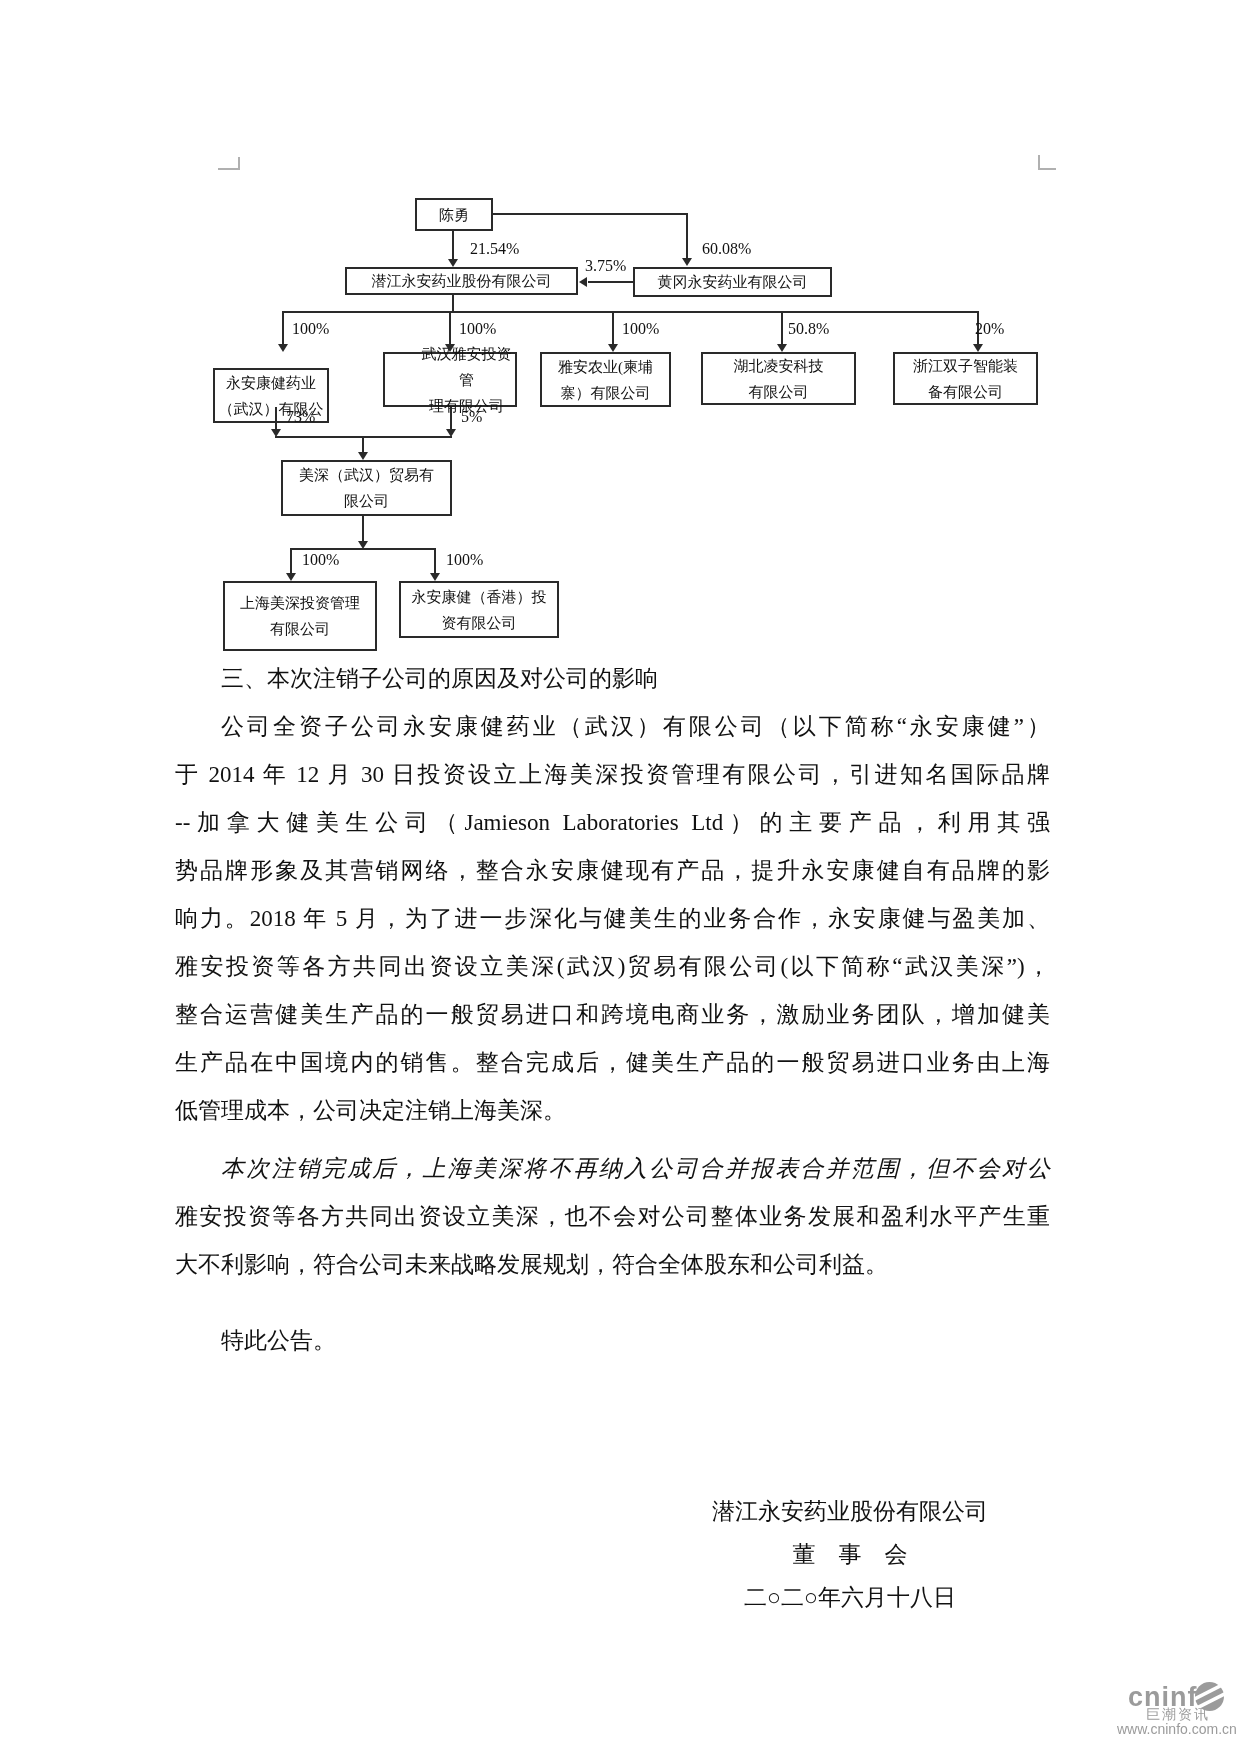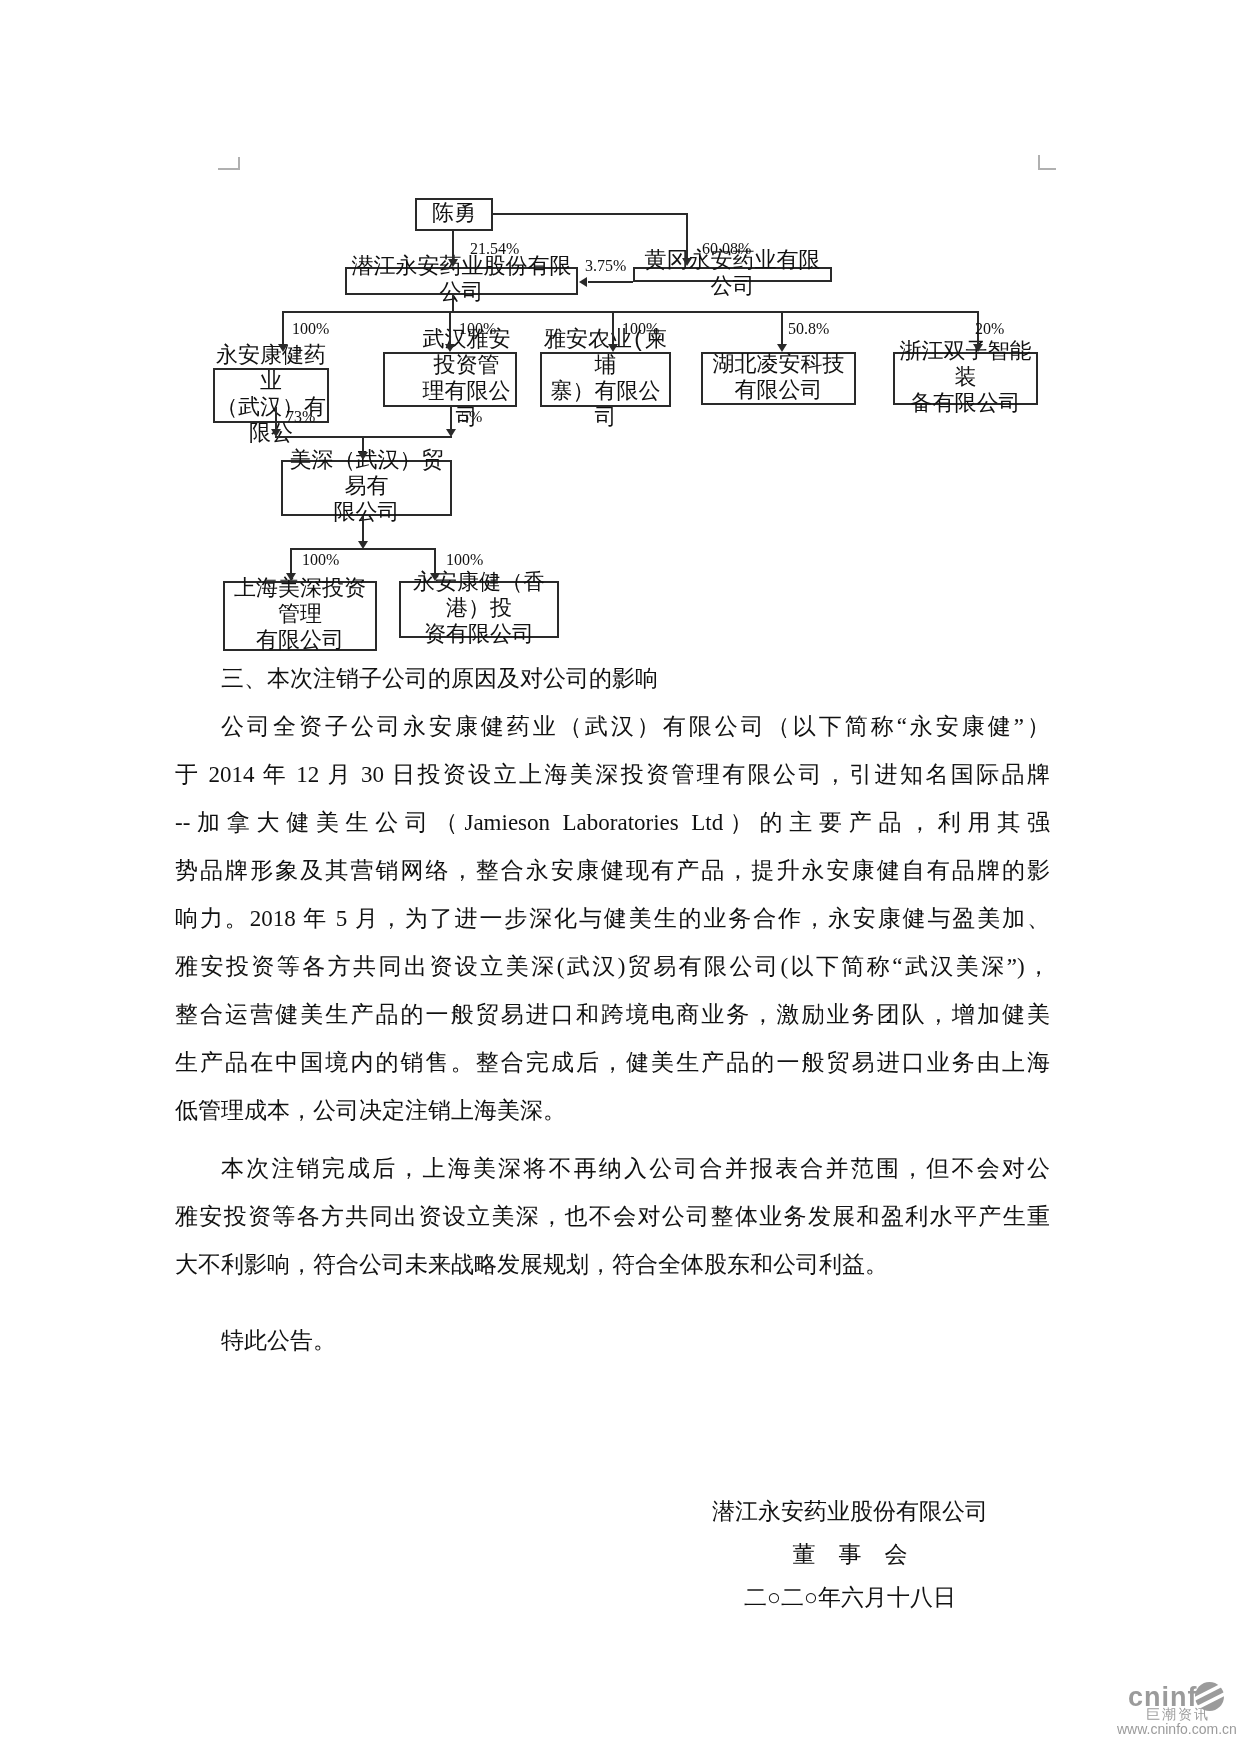--- a/index.html
+++ b/index.html
@@ -4,53 +4,53 @@
 <style>
   html,body{margin:0;padding:0;}
   body{width:1240px;height:1754px;position:relative;background:#ffffff;overflow:hidden;
        font-family:"Liberation Serif","DejaVu Serif",serif;color:#111;}
   .abs{position:absolute;}
   
   .corner-l{left:218px;top:157px;width:20px;height:11px;border-right:2px solid #b0b0b0;border-bottom:2px solid #b0b0b0;}
   .corner-r{left:1038px;top:155px;width:16px;height:13px;border-left:2px solid #b0b0b0;border-bottom:2px solid #b0b0b0;}
   
   .obox{position:absolute;border:2px solid #2a2a2a;background:#fff;display:flex;align-items:center;justify-content:center;
-        text-align:center;font-size:22px;line-height:26px;white-space:pre-line;color:#111;box-sizing:border-box;font-family:Liberation Mono, monospace;}
+        text-align:center;font-size:15px;line-height:26px;white-space:pre-line;color:#111;box-sizing:border-box;}
   .vl{position:absolute;width:2px;background:#2a2a2a;}
   .hl{position:absolute;height:2px;background:#2a2a2a;}
   .tri-d{position:absolute;width:0;height:0;border-left:5px solid transparent;border-right:5px solid transparent;border-top:8px solid #2a2a2a;}
   .tri-l{position:absolute;width:0;height:0;border-top:5px solid transparent;border-bottom:5px solid transparent;border-right:8px solid #2a2a2a;}
   .pct{position:absolute;font-size:16px;color:#111;white-space:nowrap;}
   
   .textblock{position:absolute;left:175px;top:655px;width:875px;font-size:23px;line-height:48px;}
   .ln{min-height:48px;}
   .indent{text-indent:46px;}
   .jfull{text-align:justify;text-align-last:justify;}
-  .p2{margin-top:10px;}
+  .p2{margin-top:10px;font-style:italic;}
   .closing{margin-top:28px;}
   
   .sig{position:absolute;left:600px;top:1490px;width:500px;text-align:center;font-size:23px;line-height:43px;}
   
   .wm{color:#9b9b9b;}
   .wm-word{left:1128px;top:1682px;font-size:27px;font-weight:bold;font-family:"Liberation Sans","DejaVu Sans",sans-serif;letter-spacing:1px;}
   .wm-swirl{left:1194px;top:1681px;}
   .wm-cn{left:1146px;top:1706px;font-size:14px;letter-spacing:2px;font-family:"Liberation Sans","DejaVu Sans",sans-serif;}
   .wm-url{left:1117px;top:1721px;font-size:14px;font-family:"Liberation Sans","DejaVu Sans",sans-serif;}
 </style>
 </head>
 <body>
 
 <div class="abs corner-l"></div>
 <div class="abs corner-r"></div>
 
 <div>
 
   <div class="obox" style="left:415px;top:198px;width:78px;height:33px;">陈勇</div>
   <div class="obox" style="left:345px;top:267px;width:233px;height:28px;">潜江永安药业股份有限公司</div>
-  <div class="obox" style="left:633px;top:267px;width:199px;height:15px;">黄冈永安药业有限公司</div>
+  <div class="obox" style="left:633px;top:267px;width:199px;height:30px;">黄冈永安药业有限公司</div>
   <div class="obox" style="left:213px;top:368px;width:116px;height:55px;">永安康健药业
 （武汉）有限公</div>
   <div class="obox" style="left:383px;top:352px;width:134px;height:55px;padding-left:33px;">武汉雅安投资管
 理有限公司</div>
   <div class="obox" style="left:540px;top:352px;width:131px;height:55px;">雅安农业(柬埔
 寨）有限公司</div>
   <div class="obox" style="left:701px;top:352px;width:155px;height:53px;">湖北凌安科技
 有限公司</div>
   <div class="obox" style="left:893px;top:352px;width:145px;height:53px;">浙江双子智能装
 备有限公司</div>

